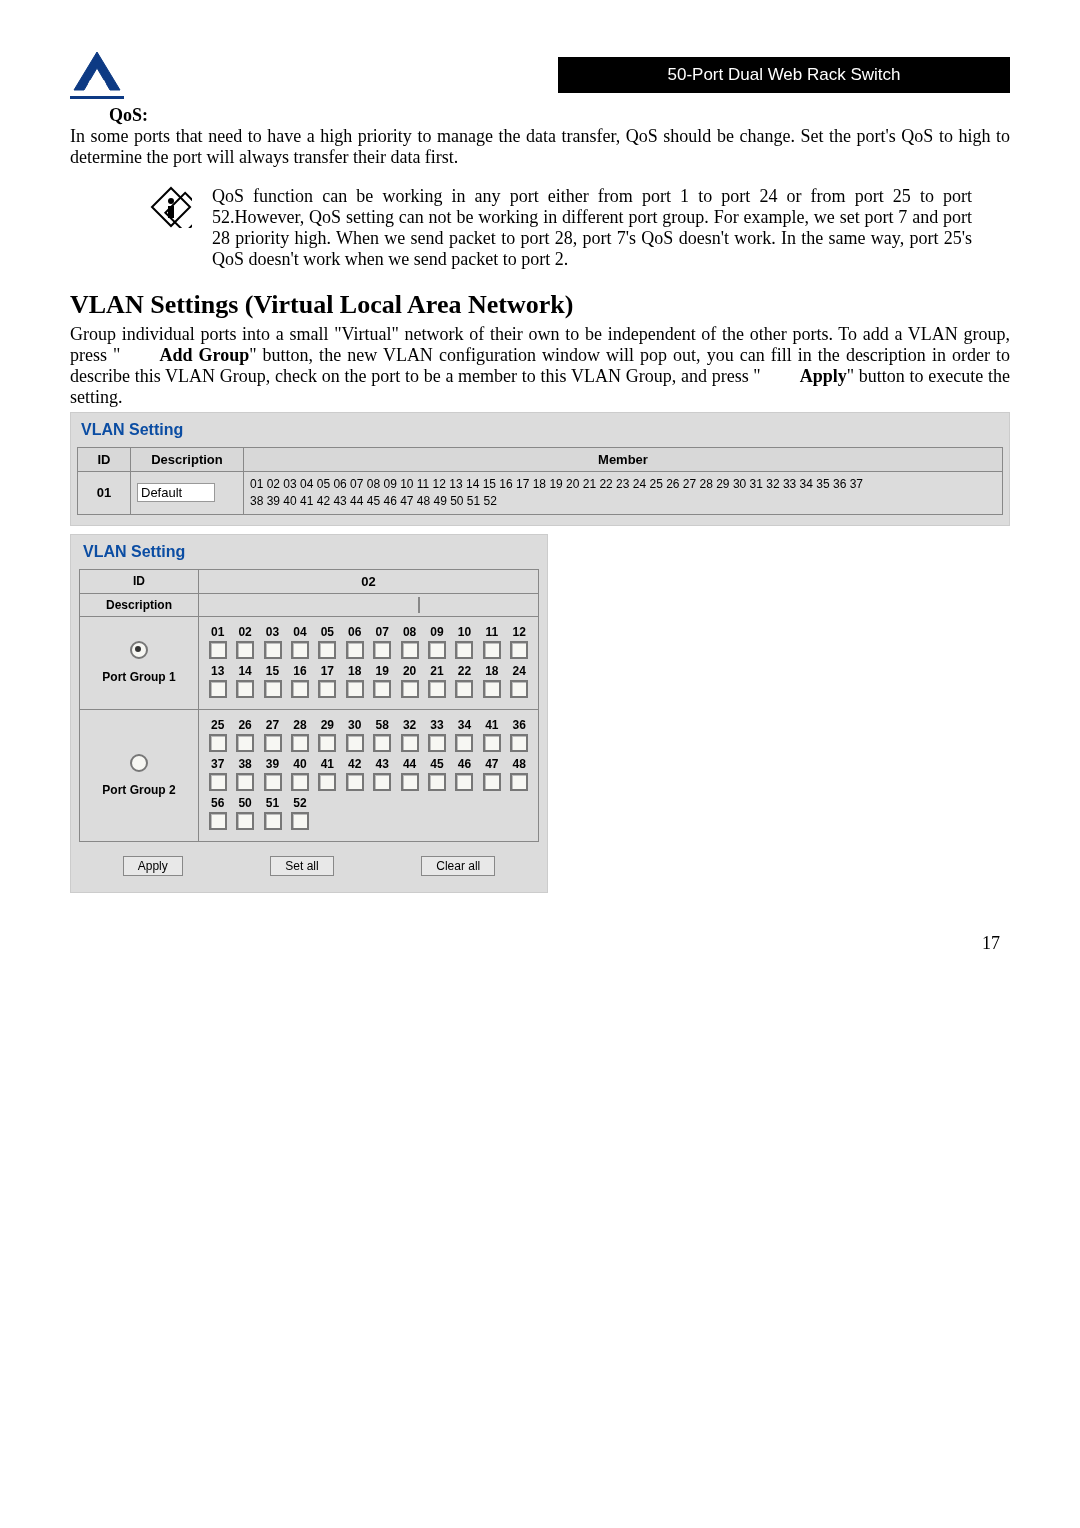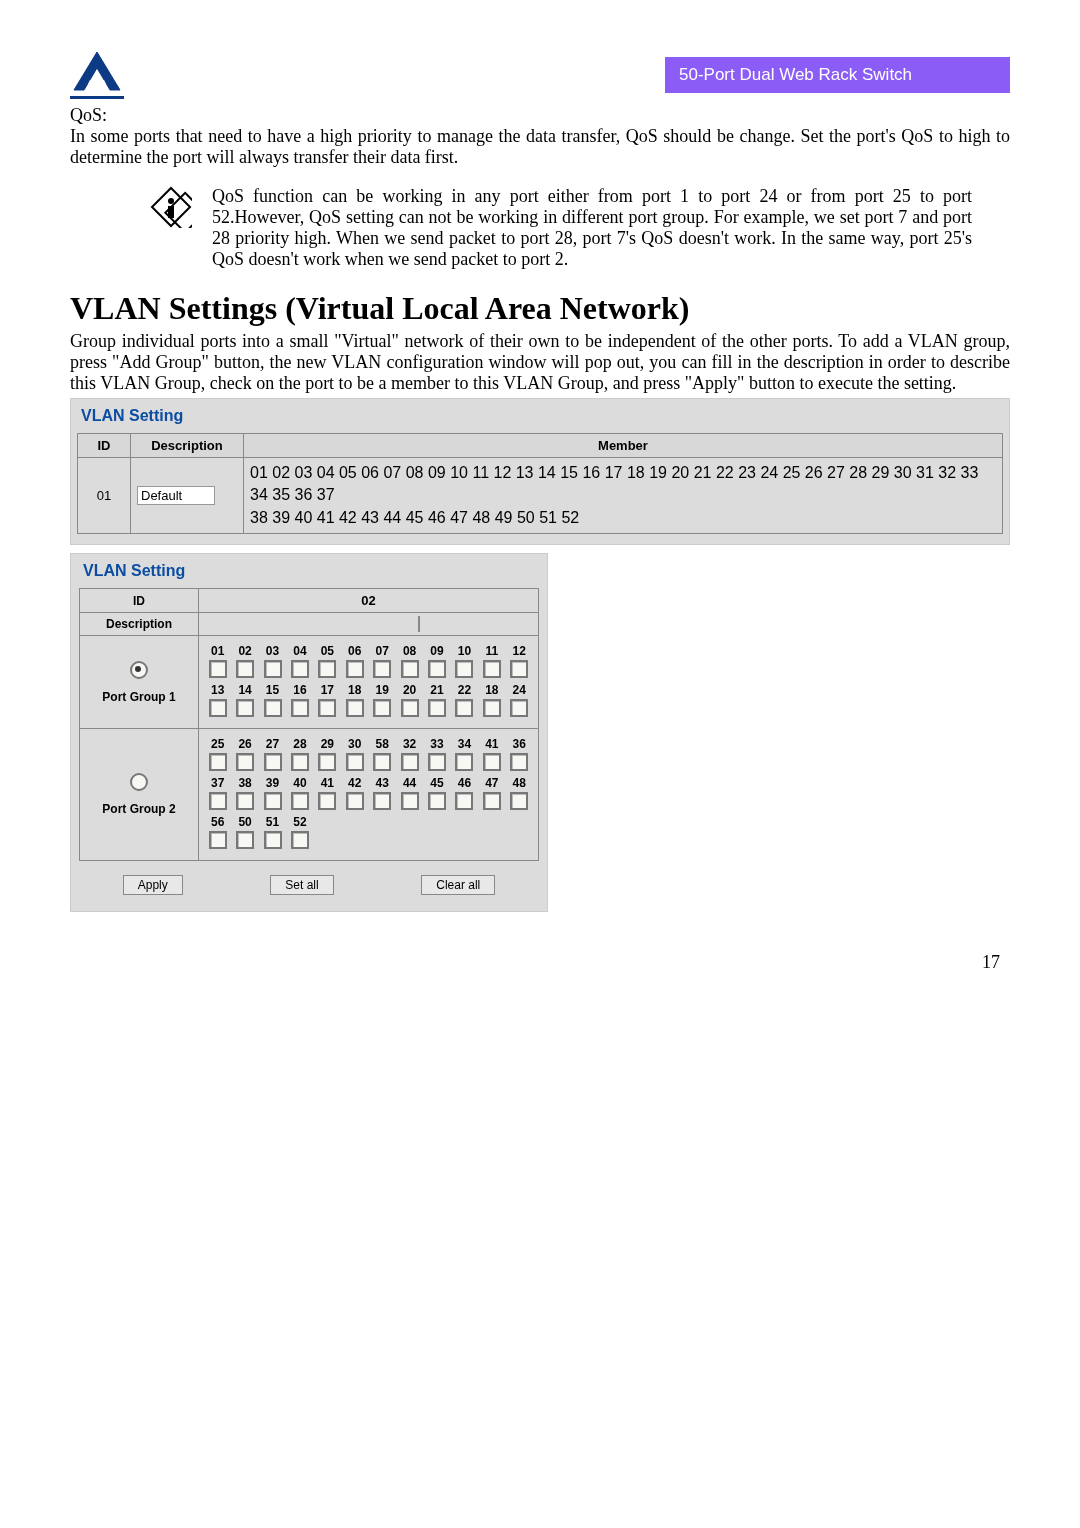--- a/index.html
+++ b/index.html
@@ -28,49 +28,49 @@
     align-items: center;
   }
   .logo svg { display: block; }
   .logo-underline {
     width: 54px;
     height: 3px;
     background: #0d3a84;
     margin-top: 2px;
   }
   .title-bar {
-    background: #8b5cf6;
+    background: #000000;
     color: #fff;
     font-family: Arial, sans-serif;
     font-size: 17px;
     padding: 8px 14px;
-    width: 345px;
-    text-align: left;
+    width: 452px;
+    text-align: center;
     box-sizing: border-box;
   }
   .note-row {
     display: flex;
     align-items: flex-start;
     margin: 18px 0 20px 80px;
   }
   .note-icon {
     margin-right: 20px;
     flex-shrink: 0;
   }
   .note-text {
     text-align: justify;
     max-width: 760px;
   }
   .justify { text-align: justify; }
   h2.section {
-    font-size: 32px;
+    font-size: 26px;
     font-weight: bold;
     margin: 6px 0 4px 0;
   }
-  .bold { font-weight: normal; }
+  .bold { font-weight: bold; margin-left: 39px; }
   .vlan-box1 {
     border: 1px solid #ccc;
     background: #dcdcdc;
     font-family: Arial, sans-serif;
     padding: 6px 6px 10px 6px;
     margin: 4px 0 8px 0;
   }
   .vlan-title {
     color: #0b4da3;
     font-weight: bold;
@@ -96,21 +96,21 @@
   }
   .desc-input {
     font-family: Arial, sans-serif;
     font-size: 13px;
     width: 70px;
     border: 1px solid #999;
     background: #fff;
     padding: 1px 3px;
   }
   .member-cell {
-    font-size: 16px;
+    font-size: 12px;
     line-height: 1.4;
   }
   .btnrow {
     text-align: center;
     margin-top: 14px;
   }
   .btn {
     display: inline-block;
     background: #e8e8e8;
     border: 1px solid #888;

